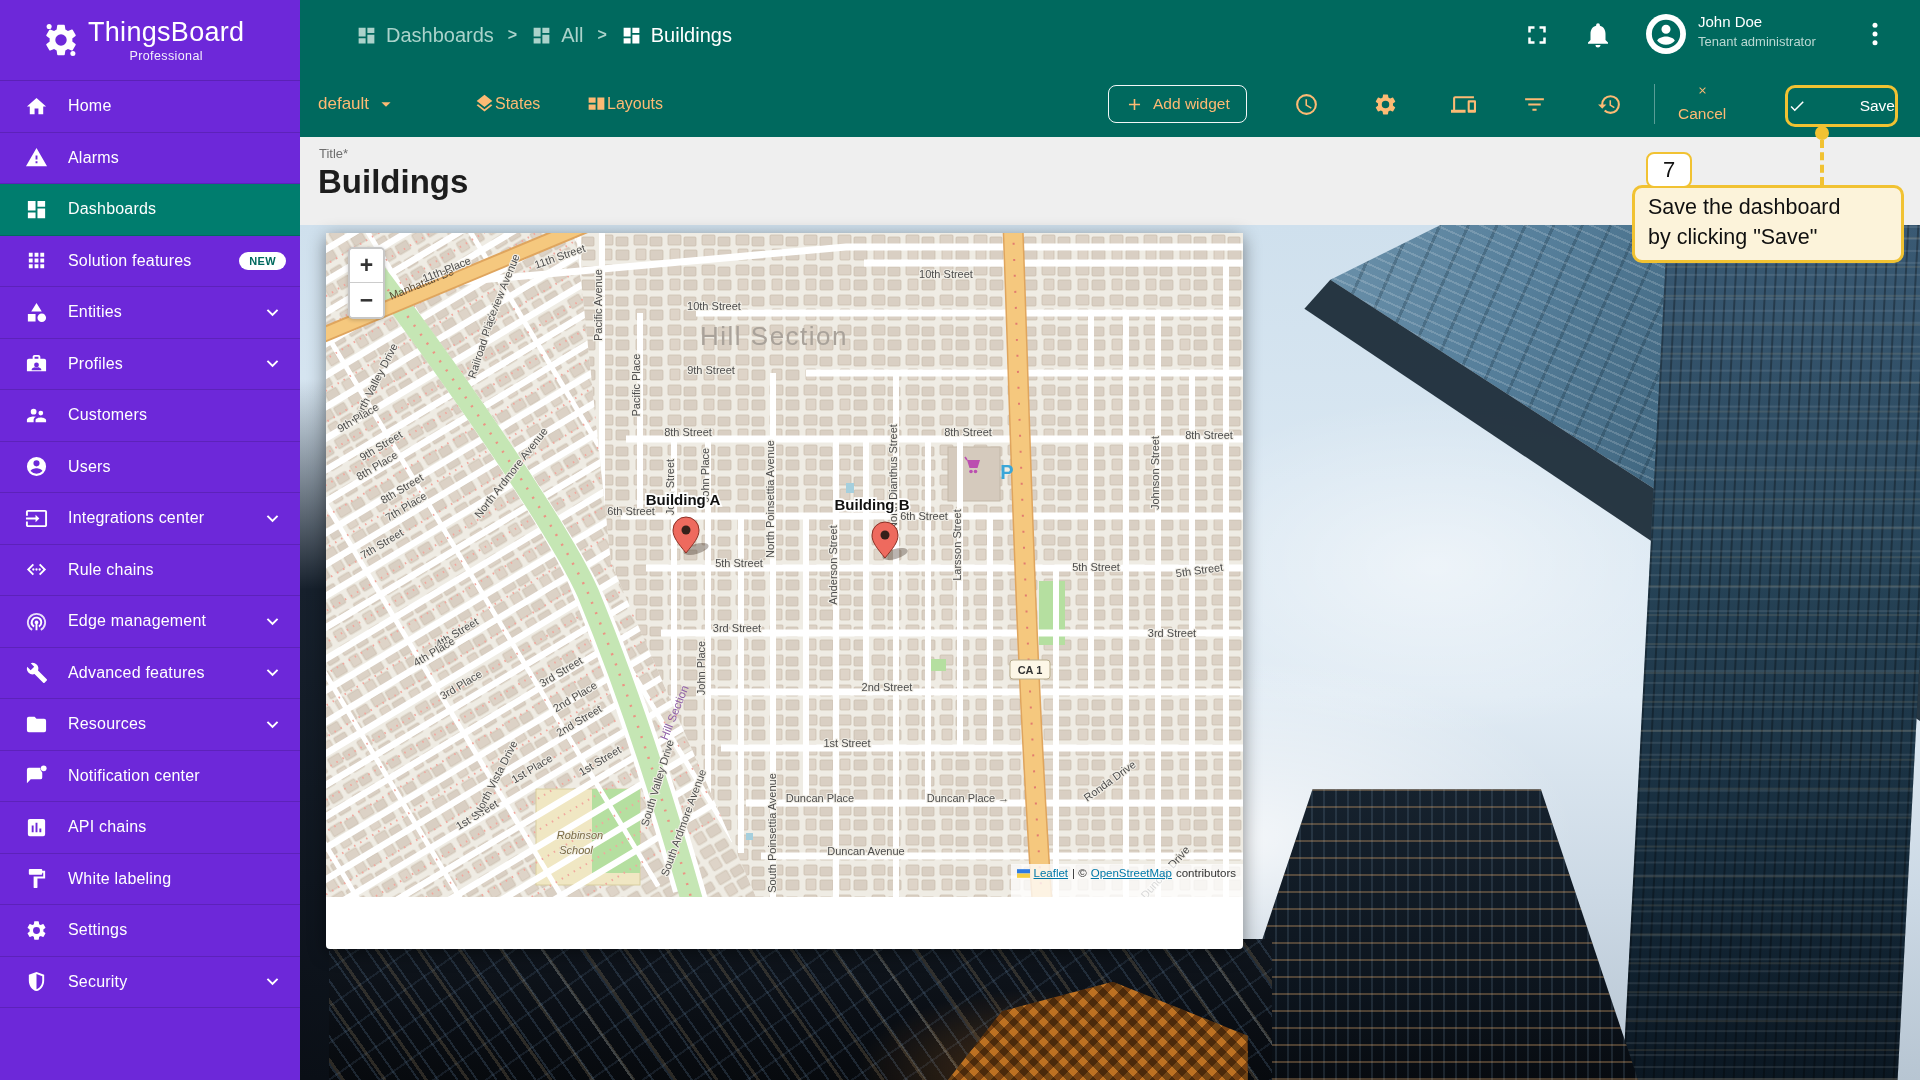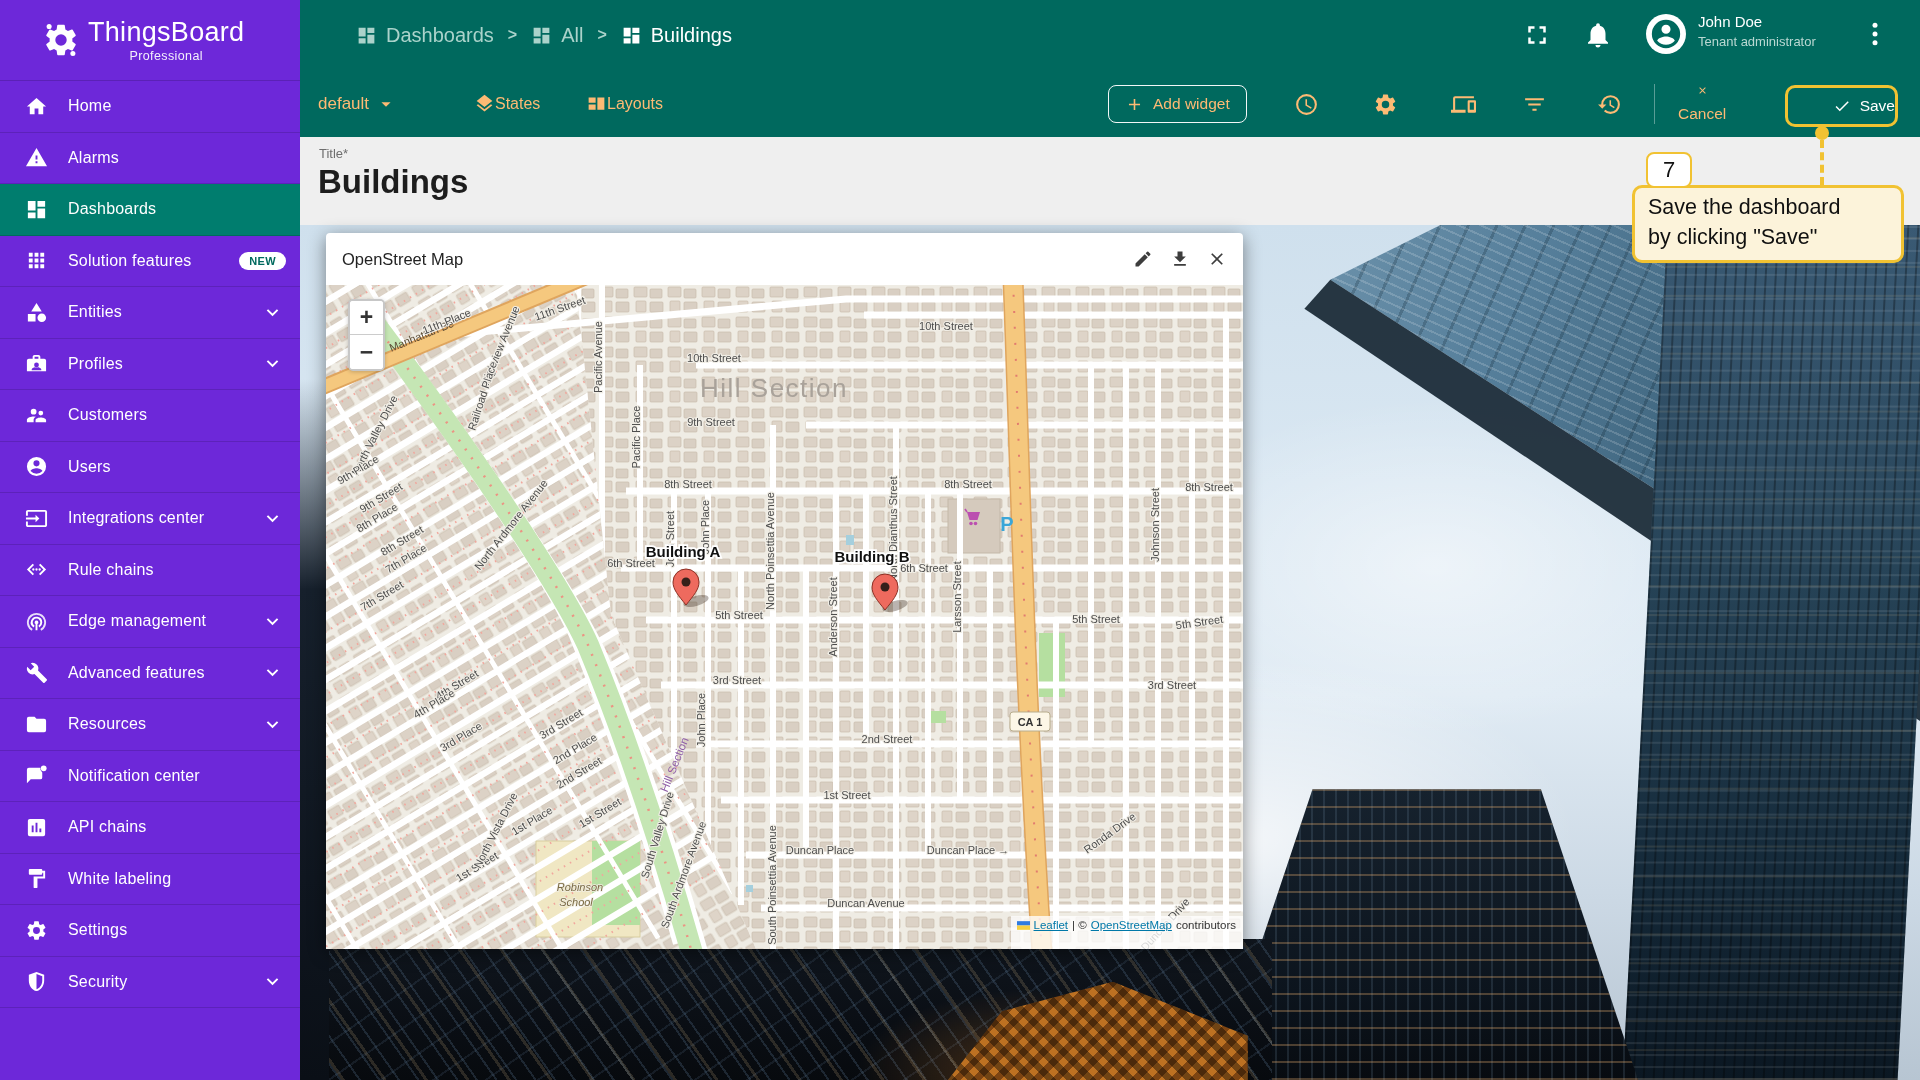--- a/index.html
+++ b/index.html
@@ -95,21 +95,21 @@
   .add-widget { left:808px; top:15px; height:38px; border:1.5px solid rgba(255,255,255,.95); border-radius:8px;
                 padding:0 16px; gap:9px; font-size:15.5px; font-weight:500; }
   .add-widget .ic { width:19px; height:19px; }
   .tb-iconbtn { top:14px; width:40px; height:40px; justify-content:center; }
   .tb-iconbtn .ic { width:25px; height:25px; }
   .tb-divider { position:absolute; left:1354px; top:14px; width:1px; height:40px; background:rgba(255,255,255,.35); }
   .cancel-btn { left:1366px; top:15px; height:38px; padding:0 12px; gap:9px; font-size:15.5px; font-weight:500;flex-direction:column; }
   .cancel-btn .ic { width:17px; height:17px; }
   .save-outline { position:absolute; left:1485px; top:15px; width:113px; height:42px;
                   border:3px solid #f1c232; border-radius:10px; }
-  .save-btn { width:100%; height:100%; display:flex; align-items:center; justify-content:flex-end; gap:9px;
+  .save-btn { width:100%; height:100%; display:flex; align-items:center; justify-content:space-between; gap:9px;
               color:#fff; font-size:15.5px; font-weight:500; cursor:pointer; }
   .save-btn .ic { width:18px; height:18px; }
 
   
   .titlebar { position:absolute; left:300px; top:137px; width:1620px; height:88px; background:#efefef; z-index:2; }
   .title-label { position:absolute; left:19px; top:9px; font-size:13px; color:#6e6e6e; }
   .title-value { position:absolute; left:18px; top:26px; font-size:33px; font-weight:700; color:#1d1d1d; }
 
   
   .widget { position:absolute; left:326px; top:233px; width:917px; height:716px; background:#fff; z-index:3;
@@ -541,34 +541,20 @@
         </div>
       </div>
   </div>
 
   <div class="titlebar">
     <div class="title-label">Title*</div>
     <div class="title-value">Buildings</div>
   </div>
 
   <div class="widget">
-    <div class="w-header">
-      <div class="w-title">OpenStreet Map</div>
-      <div class="w-actions">
-        <svg class="ic">
-            <use href="#i-edit"></use>
-          </svg>
-        <svg class="ic">
-            <use href="#i-download"></use>
-          </svg>
-        <svg class="ic">
-            <use href="#i-close"></use>
-          </svg>
-      </div>
-    </div>
     <div class="map-area">
       <svg class="mapsvg" id="mapsvg" width="917" height="664" viewBox="0 0 917 664">
         <defs>
           <pattern id="pb" width="34" height="30" patternUnits="userSpaceOnUse">
             <rect width="34" height="30" fill="#efece4"></rect>
             <rect x="2" y="2" width="13" height="10" rx="1" fill="#dcd2c6" stroke="#c8bcab" stroke-width="0.7"></rect>
             <rect x="18" y="4" width="12" height="9" rx="1" fill="#d9cfc3" stroke="#c8bcab" stroke-width="0.7"></rect>
             <rect x="4" y="16" width="10" height="11" rx="1" fill="#ded4c8" stroke="#c8bcab" stroke-width="0.7"></rect>
             <rect x="18" y="17" width="13" height="10" rx="1" fill="#d9cfc3" stroke="#c8bcab" stroke-width="0.7"></rect>
           </pattern>

